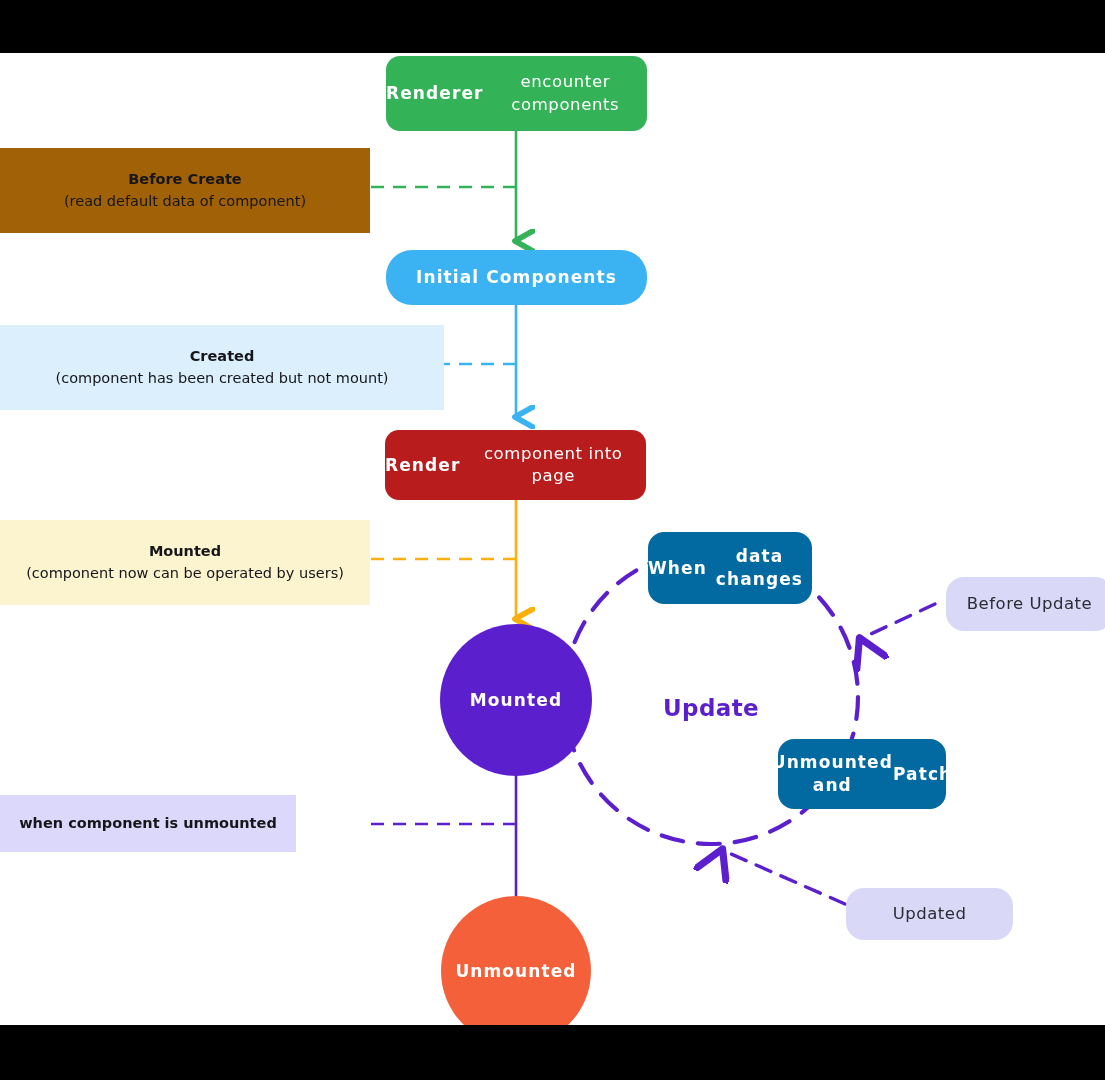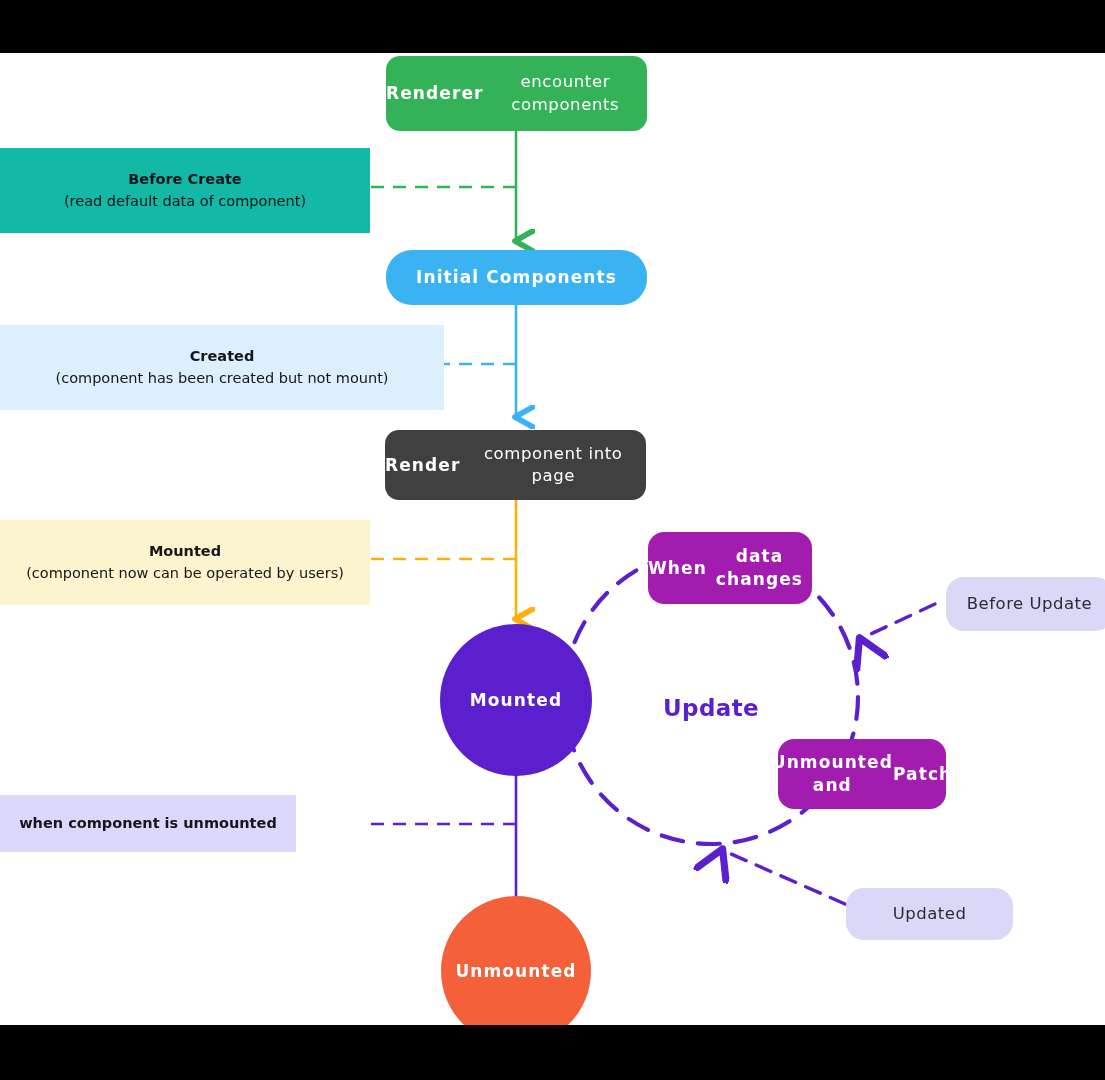--- a/index.html
+++ b/index.html
@@ -12,37 +12,37 @@
   .bar-top{position:absolute;left:0;top:0;width:1105px;height:53px;background:#000;z-index:40;}
   .bar-bottom{position:absolute;left:0;top:1025px;width:1105px;height:55px;background:#000;z-index:40;}
 
   svg.wires{position:absolute;left:0;top:0;width:1105px;height:972px;overflow:visible;z-index:1;}
 
   
   .panel{position:absolute;left:0;box-sizing:border-box;display:flex;flex-direction:column;
          align-items:center;justify-content:center;text-align:center;z-index:3;}
   .panel .p-title{font-weight:bold;font-size:14.5px;color:#16161a;line-height:1.5;}
   .panel .p-sub{font-size:14.5px;color:#16161a;line-height:1.5;}
-  .panel.green{background:#14b8a6;}
+  .panel.green{background:#a16207;}
   .panel.blue{background:#dbeffc;}
   .panel.yellow{background:#fcf3cf;}
   .panel.violet{background:#dcd8fb;}
 
   
   .node{position:absolute;box-sizing:border-box;display:flex;flex-direction:row;
         align-items:center;justify-content:center;text-align:center;z-index:5;color:#fff;}
   .node .n-title{font-weight:bold;font-size:17px;letter-spacing:1.1px;line-height:1.35;}
   .node .n-sub{font-size:16.5px;letter-spacing:.6px;line-height:1.35;font-weight:400;}
 
   .node.renderer{background:#33b257;border-radius:14px;}
   .node.initial{background:#3bb3f2;border-radius:26px;}
-  .node.render{background:#404040;border-radius:14px;}
+  .node.render{background:#b91c1c;border-radius:14px;}
   .node.circle-mounted{background:#5c1fce;border-radius:50%;}
   .node.circle-unmounted{background:#f4603a;border-radius:50%;}
-  .node.violet-pill{background:#a21caf;border-radius:16px;}
+  .node.violet-pill{background:#0369a1;border-radius:16px;}
   .node.lav-pill{background:#d9d8f7;border-radius:18px;color:#2b2b35;}
   .node.lav-pill .n-title{font-weight:400;font-size:16.5px;letter-spacing:.5px;}
 
   .update-label{position:absolute;z-index:4;color:#5c1fce;font-weight:bold;font-size:23px;
                 letter-spacing:.4px;}
 </style>
 </head>
 <body>
 
 <div class="stage">

